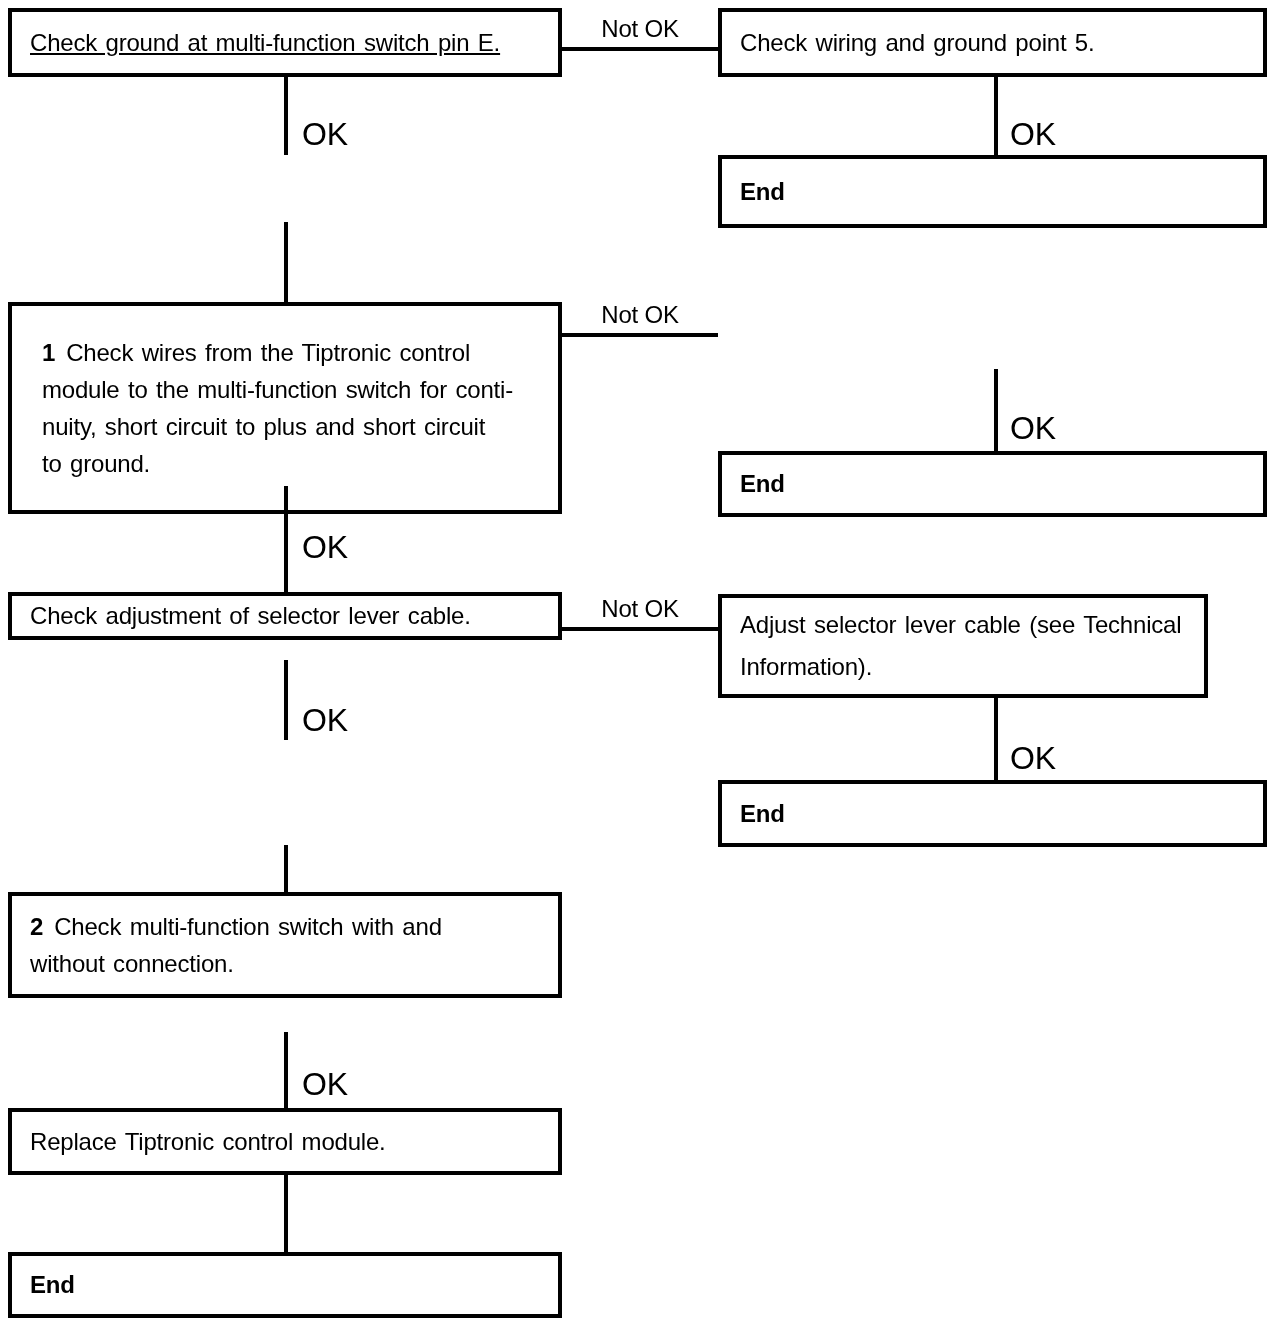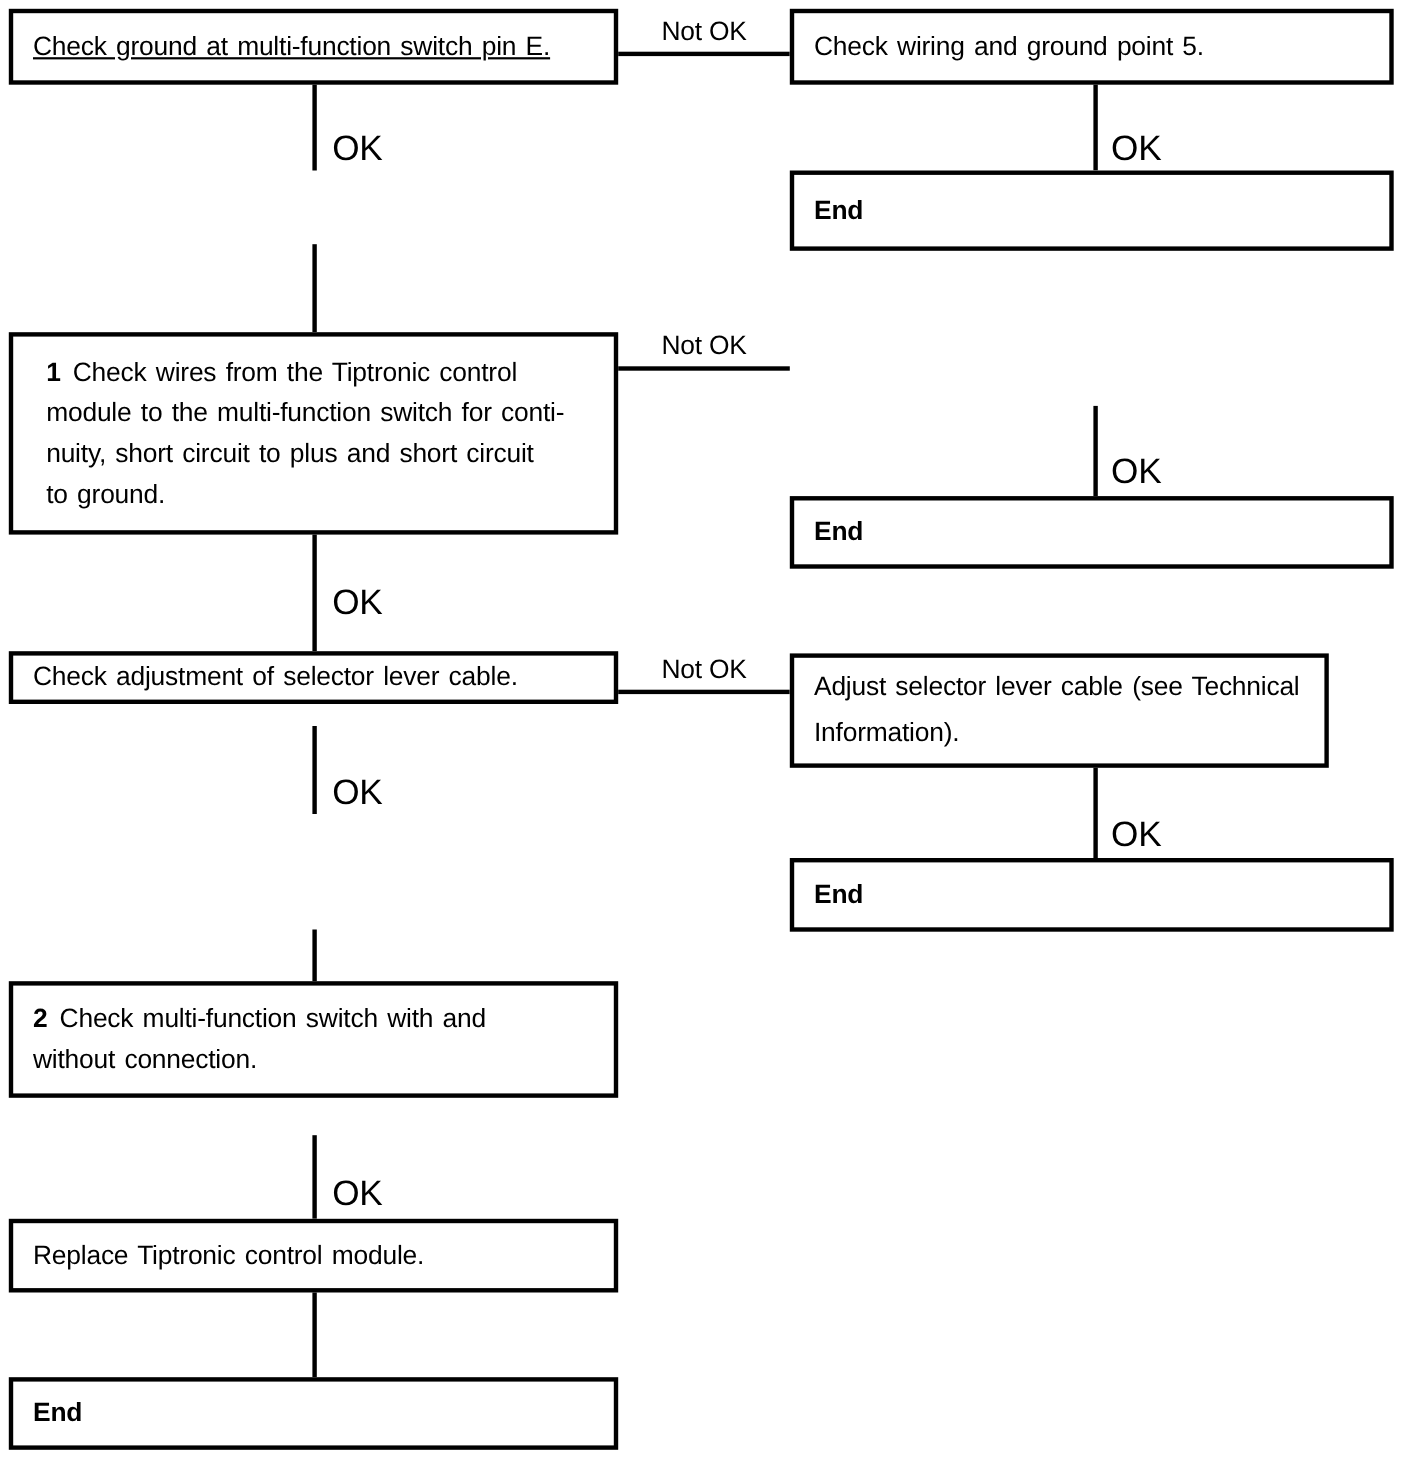--- a/index.html
+++ b/index.html
@@ -49,21 +49,21 @@
   <div class="vline" style="left:994px;top:77px;height:78px;"></div>
   <span class="ok-label" style="left:1010px;top:120px;">OK</span>
   <div class="box" style="left:718px;top:155px;width:549px;height:73px;">
     <div class="tline end-text">End</div>
   </div>
 
   <div class="vline" style="left:284px;top:77px;height:78px;"></div>
   <span class="ok-label" style="left:302px;top:120px;">OK</span>
   <div class="vline" style="left:284px;top:222px;height:80px;"></div>
 
-  <div class="box lh37" style="left:8px;top:302px;width:554px;height:184px;padding-left:30px;">
+  <div class="box lh37" style="left:8px;top:302px;width:554px;height:212px;padding-left:30px;">
     <div class="tline">
       <span class="step">1</span><span>Check wires from the Tiptronic control</span>
     </div>
     <div class="tline">module to the multi-function switch for conti-</div>
     <div class="tline">nuity, short circuit to plus and short circuit</div>
     <div class="tline">to ground.</div>
   </div>
 
   <div class="hline" style="left:562px;top:333px;width:156px;"></div>
   <div class="notok-wrap" style="left:562px;top:293px;width:156px;height:36px;">

